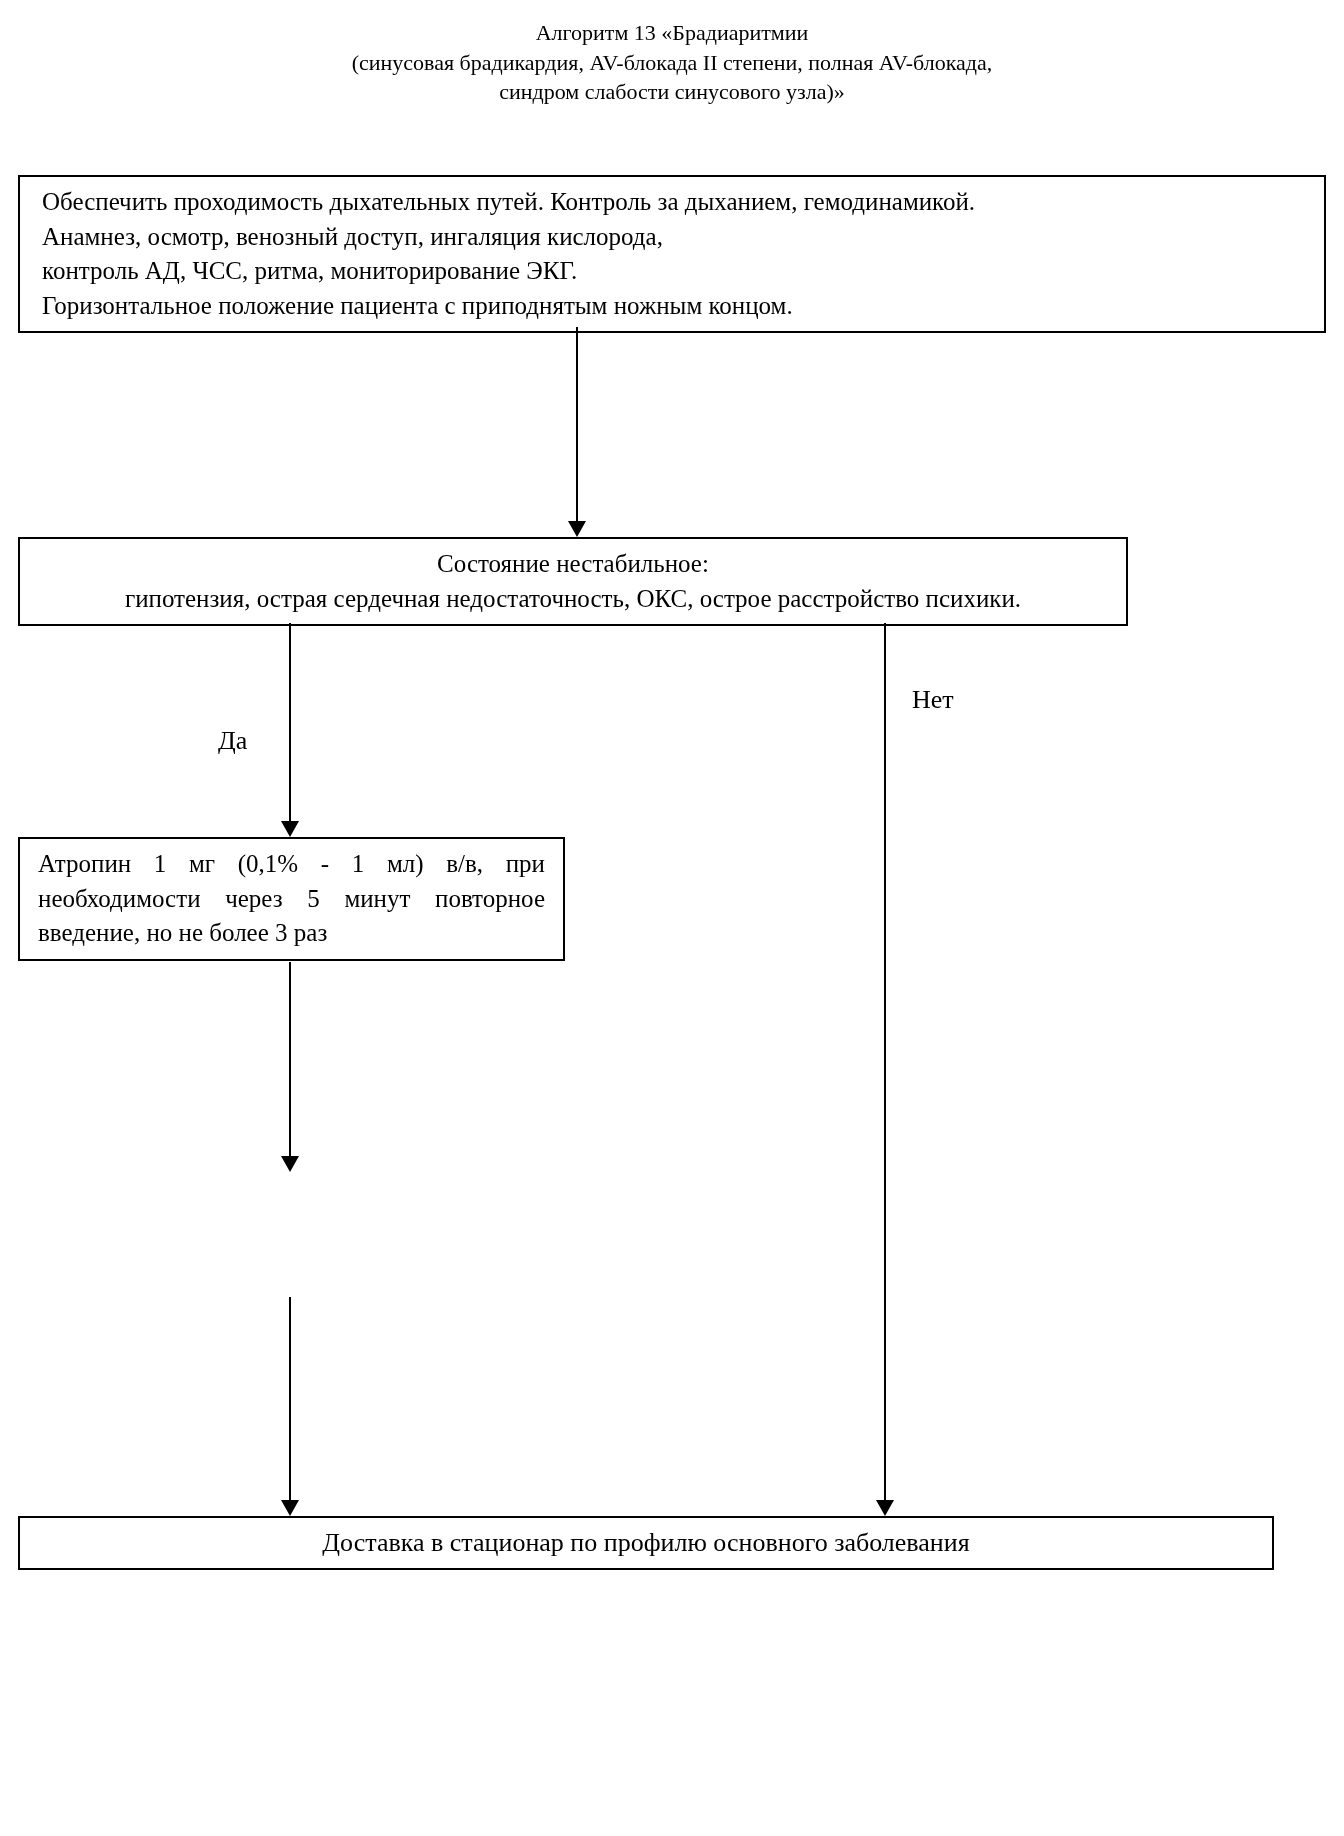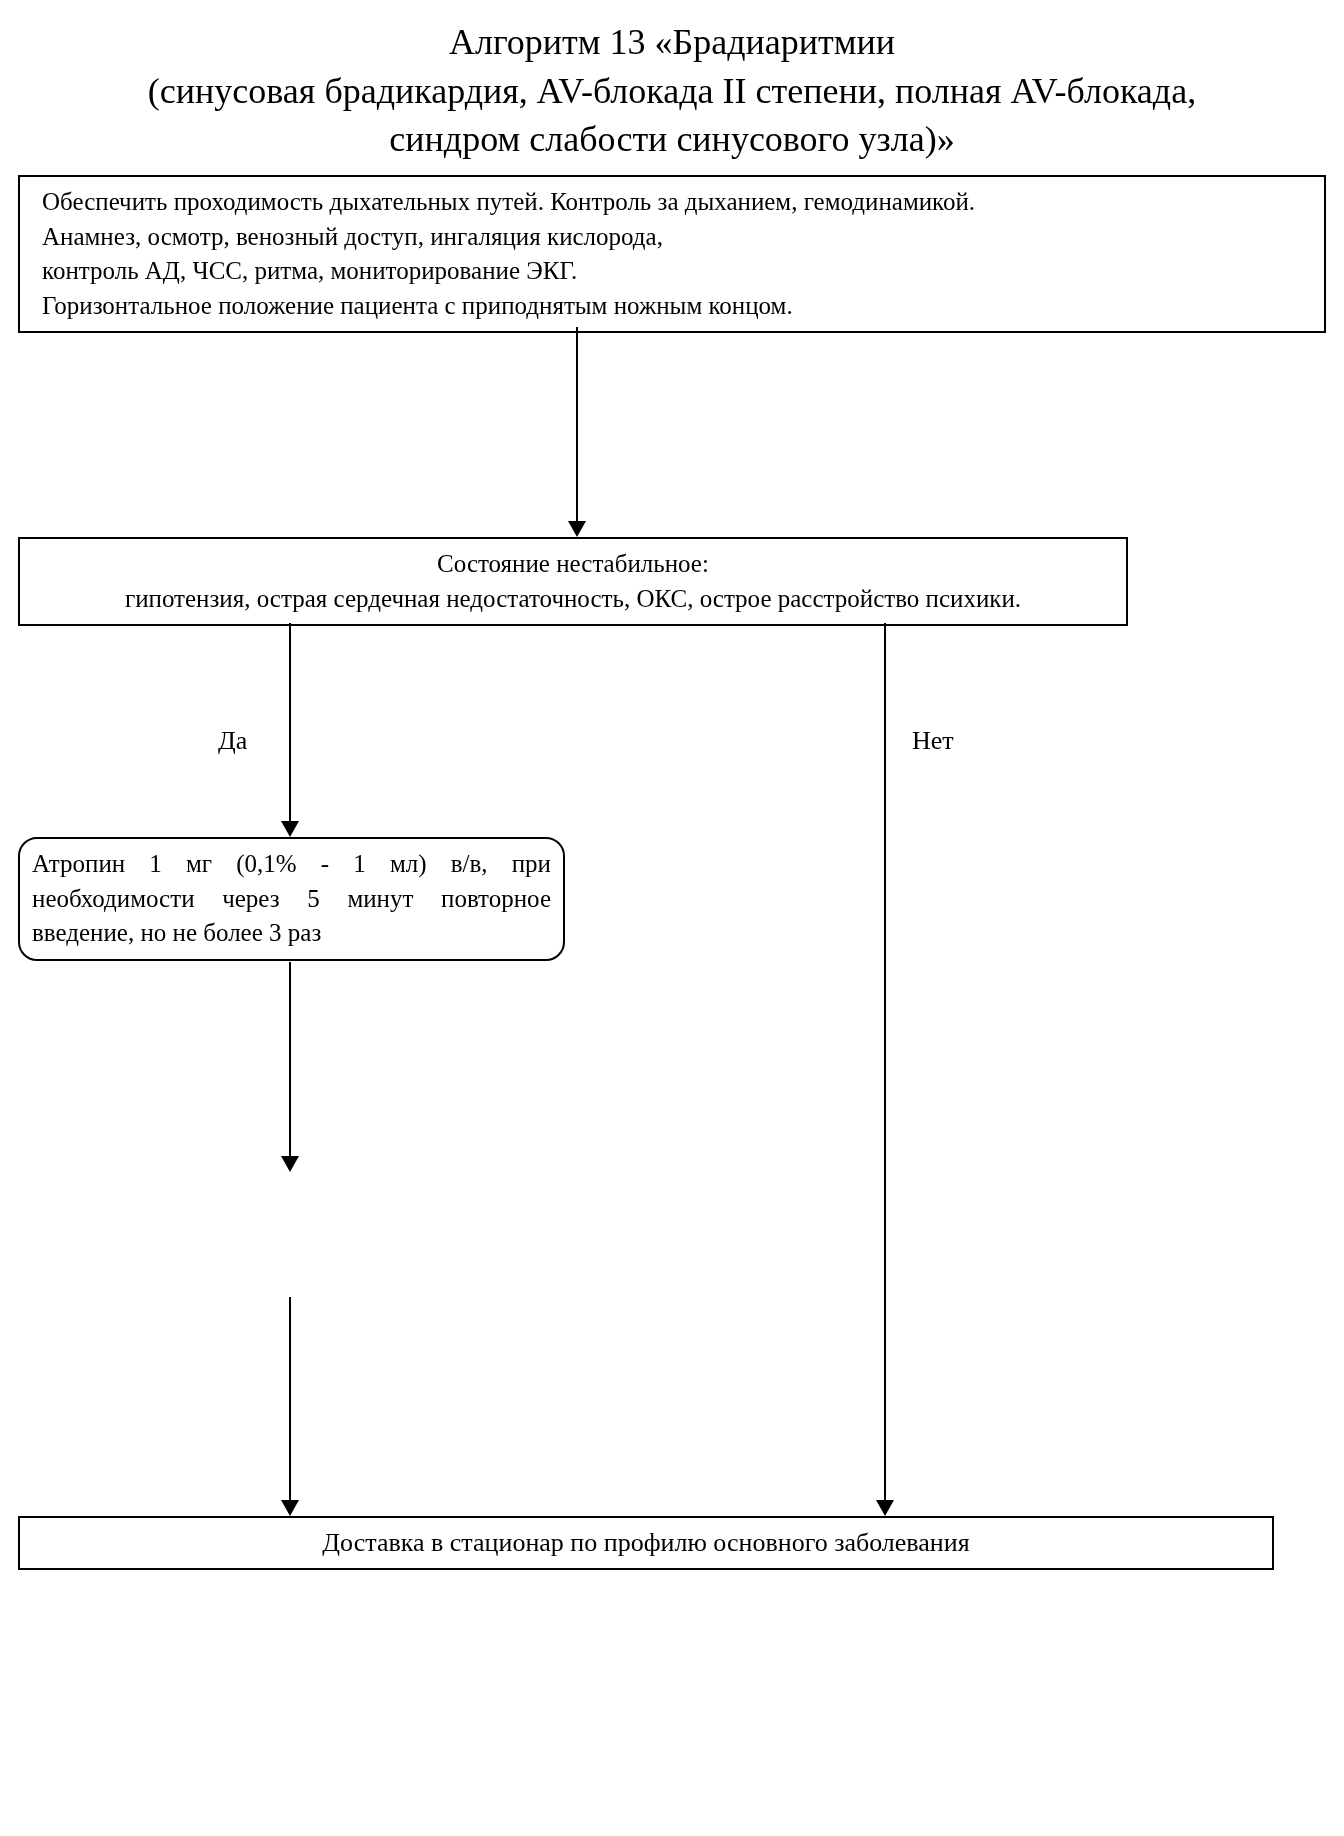--- a/index.html
+++ b/index.html
@@ -15,21 +15,21 @@
     font-family: "Liberation Serif", serif;
     color: #000000;
     overflow: hidden;
   }
   .title {
     position: absolute;
     top: 18px;
     left: 0;
     width: 100%;
     text-align: center;
-    font-size: 36px;
+    font-size: 22px;
     line-height: 1.35;
     white-space: pre-line;
   }
   .flow-box {
     position: absolute;
     box-sizing: border-box;
     border: 2px solid #000000;
     background: #ffffff;
     font-size: 25px;
     line-height: 1.38;
@@ -46,22 +46,21 @@
     left: 18px;
     top: 537px;
     width: 1110px;
     text-align: center;
     padding: 8px 10px;
   }
   .box-left {
     left: 18px;
     width: 547px;
     text-align: justify;
-    padding: 8px 12px;
-    border-radius: 19px;
+    padding: 8px 18px;
   }
   .box-atropine { top: 837px; }
   .box-pacing   { top: 1172px; }
   .box-hospital {
     left: 18px;
     top: 1516px;
     width: 1256px;
     text-align: center;
     font-size: 26px;
     padding: 7px 10px;
@@ -101,21 +100,21 @@
 
   <div class="vline" style="left:576px; top:327px; height:194px;"></div>
   <div class="arrow-head" style="left:568px; top:521px;"></div>
 
   <div class="flow-box box-status">
     <div>Состояние нестабильное:</div>
     <div>гипотензия, острая сердечная недостаточность, ОКС, острое расстройство психики.</div>
   </div>
 
   <div class="branch-label" style="left:218px; top:728px;">Да</div>
-  <div class="branch-label" style="left:912px; top:728px;">Нет</div>
+  <div class="branch-label" style="left:912px; top:687px;">Нет</div>
 
   <div class="vline" style="left:289px; top:623px; height:198px;"></div>
   <div class="arrow-head" style="left:281px; top:821px;"></div>
 
   <div class="vline" style="left:884px; top:623px; height:877px;"></div>
   <div class="arrow-head" style="left:876px; top:1500px;"></div>
 
   <div class="flow-box box-left box-atropine">Атропин 1 мг (0,1% - 1 мл) в/в, при необходимости через 5 минут повторное введение, но не более 3 раз</div>
 
   <div class="vline" style="left:289px; top:962px; height:194px;"></div>

